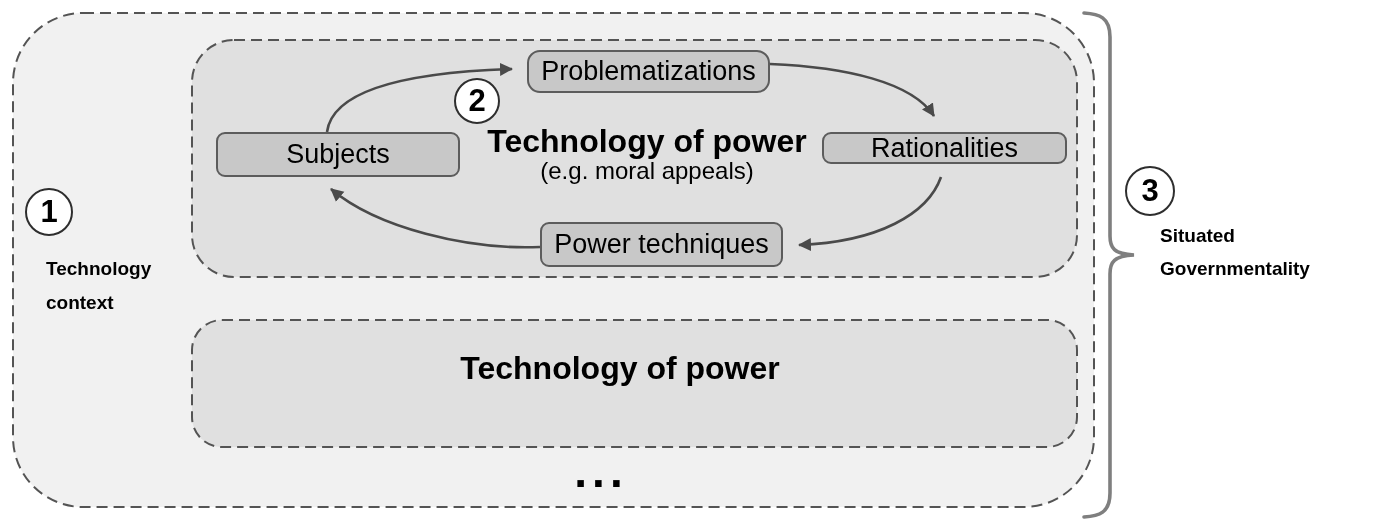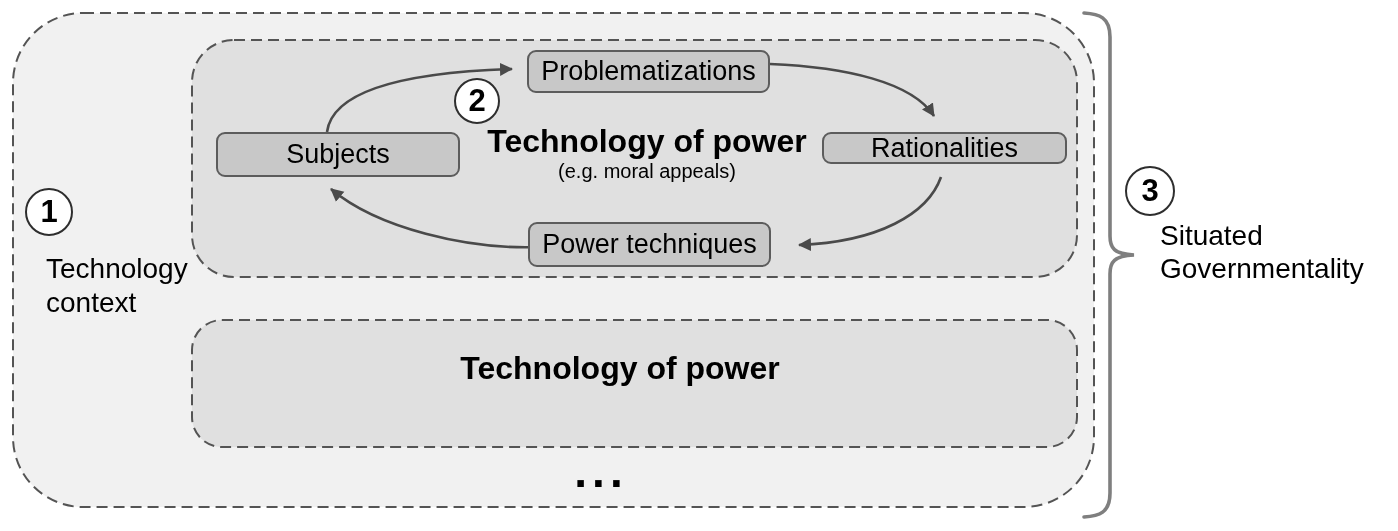--- a/index.html
+++ b/index.html
@@ -34,24 +34,24 @@
     position:absolute;
     background:#ffffff;
     border:2px solid #2e2e2e;
     border-radius:50%;
     display:flex;align-items:center;justify-content:center;
     font-weight:bold;font-size:31px;
     box-sizing:border-box;
   }
   .center-text{position:absolute;text-align:center;transform:translateX(-50%);white-space:nowrap;}
   .block-title{font-weight:bold;font-size:32px;line-height:31px;}
-  .block-subtitle{font-size:20px;line-height:28px;}
+  .block-subtitle{font-size:24px;line-height:28px;}
   .side-label{
     position:absolute;
-    font-weight:normal;font-size:28px;line-height:34px;
+    font-weight:bold;font-size:19px;line-height:34px;
     white-space:pre-line;
   }
   .ellipsis{
     position:absolute;transform:translateX(-50%);
     font-weight:bold;font-size:46px;letter-spacing:5px;line-height:46px;
   }
 </style>
 </head>
 <body>
 
@@ -70,27 +70,27 @@
 
     <path class="arrow" d="M 327,132 C 332,95 390,73 512,69" marker-end="url(#ah)"></path>
     <path class="arrow" d="M 770,64 C 845,67 912,82 934,116" marker-end="url(#ah)"></path>
     <path class="arrow" d="M 941,177 C 928,214 878,242 799,245" marker-end="url(#ah)"></path>
     <path class="arrow" d="M 540,247 C 468,250 377,228 331,189" marker-end="url(#ah)"></path>
 
     <path class="brace" d="M 1084,13 C 1099,14 1110,17 1110,37 L 1110,236 C 1110,248 1114,254 1134,255
              C 1114,256 1110,262 1110,274 L 1110,493 C 1110,513 1099,516 1084,517"></path>
   </svg>
 
-  <div class="node" style="left:527px;top:50px;width:243px;height:43px;">
+  <div class="node" style="left:527px;top:50px;width:243px;height:43px;border-radius:13px;">
     <span>Problematizations</span>
   </div>
   <div class="node" style="left:822px;top:132px;width:245px;height:32px;">
     <span>Rationalities</span>
   </div>
-  <div class="node" style="left:528px;top:222px;width:243px;height:45px;">
+  <div class="node" style="left:540px;top:222px;width:243px;height:45px;">
     <span>Power techniques</span>
   </div>
   <div class="node" style="left:205px;top:132px;width:244px;height:45px;margin-left:11px;">
     <span>Subjects</span>
   </div>
 
   <div class="num-circle" style="left:25px;top:188px;width:48px;height:48px;">
     <span>1</span>
   </div>
   <div class="num-circle" style="left:454px;top:78px;width:46px;height:46px;">

